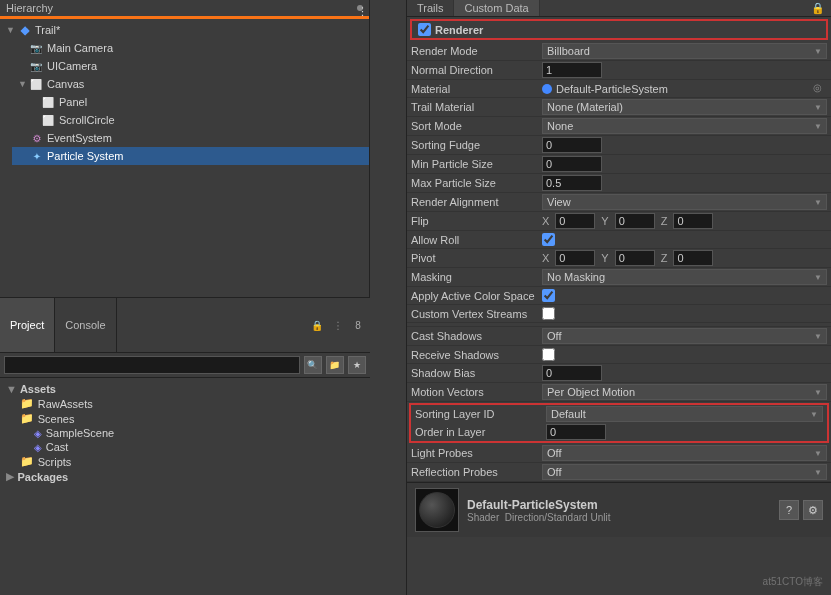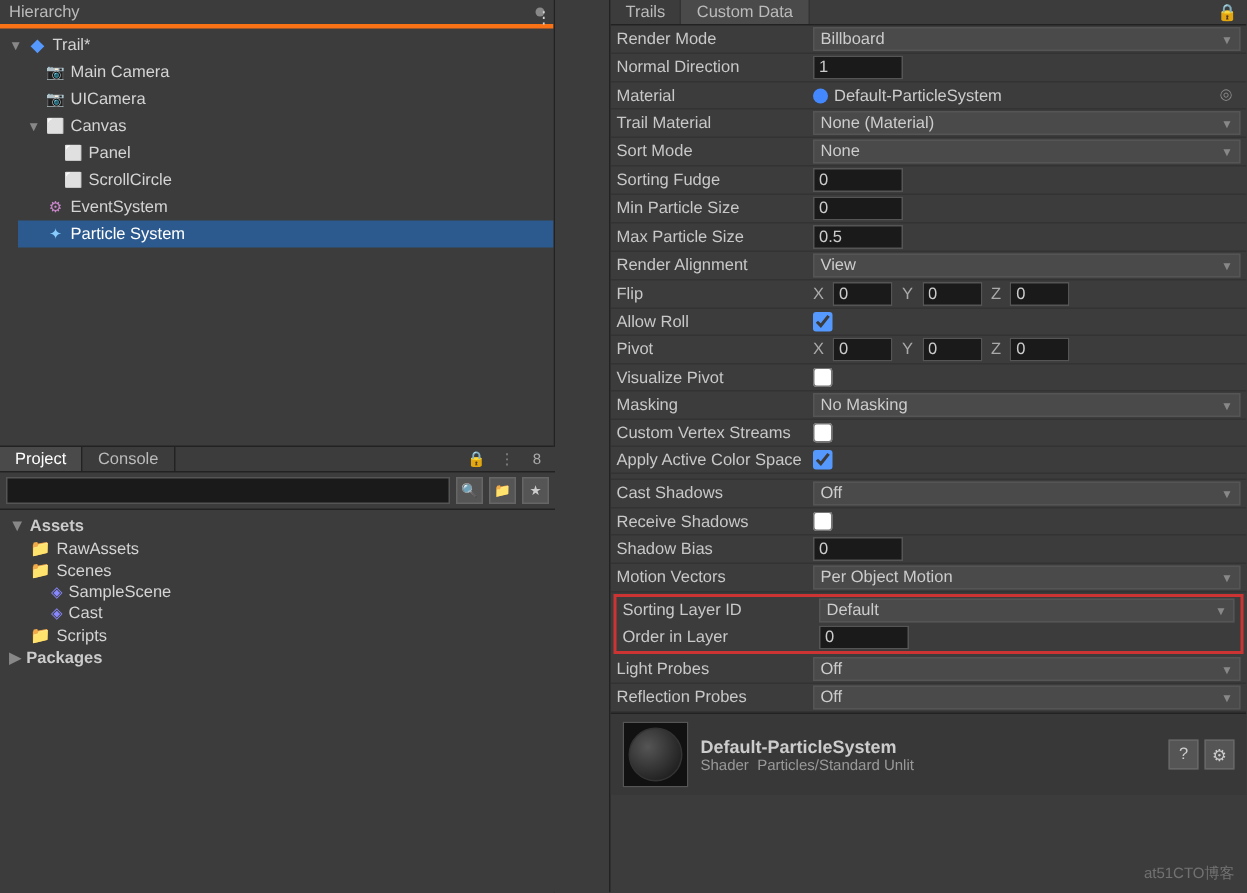--- a/index.html
+++ b/index.html
@@ -103,21 +103,21 @@
     }
 
     .tabs-bar {
       display: flex;
       background: #3c3c3c;
       border-bottom: 1px solid #222;
       align-items: center;
     }
 
     .tab {
-      padding: 2px 10px;
+      padding: 21px 10px;
       font-size: 11px;
       color: #bbb;
       cursor: pointer;
       border-right: 1px solid #222;
     }
 
     .tab.active {
       background: #4a4a4a;
       color: #fff;
     }
@@ -539,20 +539,24 @@
   </div>
 
   <div class="right-panel">
 
     <div class="trails-tabs">
       <div class="trail-tab">Trails</div>
       <div class="trail-tab active">Custom Data</div>
       <div class="lock-icon">🔒</div>
     </div>
 
+    <div style="border: 2px solid #cc3333; margin: 2px 3px; display:flex; align-items:center; padding: 2px 6px; background:#3c3c3c;">
+      <input type="checkbox" class="checkbox-input" checked="" style="">
+      <span style="margin-left:4px; font-size:11px; color:#ccc; font-weight:bold;">Renderer</span>
+    </div>
 
     <div class="inspector-row">
       <span class="row-label">Render Mode</span>
       <div class="dropdown-btn">
         <span>Billboard</span>
         <span class="dropdown-arrow">▼</span>
       </div>
     </div>
 
     <div class="inspector-row">
@@ -630,41 +634,37 @@
       <div class="xyz-row">
         <span class="xyz-label">X</span>
         <input class="xyz-input" type="text" value="0" style="">
         <span class="xyz-label">Y</span>
         <input class="xyz-input" type="text" value="0" style="">
         <span class="xyz-label">Z</span>
         <input class="xyz-input" type="text" value="0" style="">
       </div>
     </div>
 
-    <div class="inspector-row">
-      <span class="row-label">Visualize Pivot</span>
-      <input type="checkbox" class="checkbox-input" style="">
-    </div>
 
     <div class="inspector-row">
       <span class="row-label">Masking</span>
       <div class="dropdown-btn">
         <span>No Masking</span>
         <span class="dropdown-arrow">▼</span>
       </div>
+    </div>
+
+    <div class="inspector-row">
+      <span class="row-label">Apply Active Color Space</span>
+      <input type="checkbox" class="checkbox-input" checked="" style="">
     </div>
 
     <div class="inspector-row">
       <span class="row-label">Custom Vertex Streams</span>
       <input type="checkbox" class="checkbox-input" style="">
-    </div>
-
-    <div class="inspector-row">
-      <span class="row-label">Apply Active Color Space</span>
-      <input type="checkbox" class="checkbox-input" checked="" style="">
     </div>
 
     <div style="height:4px; border-bottom:1px solid #333;"></div>
 
     <div class="inspector-row">
       <span class="row-label">Cast Shadows</span>
       <div class="dropdown-btn">
         <span>Off</span>
         <span class="dropdown-arrow">▼</span>
       </div>
@@ -718,21 +718,21 @@
       </div>
     </div>
 
     <div class="bottom-info-bar">
       <div class="material-preview">
         <div class="material-sphere"></div>
       </div>
       <div class="material-info">
         <div class="material-title">Default-ParticleSystem</div>
         <div class="material-shader">
-          Shader &nbsp;<span>Particles/Standard Unlit</span>
+          Shader &nbsp;<span>Direction/Standard Unlit</span>
         </div>
       </div>
       <div class="material-actions">
         <div class="action-btn">?</div>
         <div class="action-btn">⚙</div>
       </div>
     </div>
   </div>
 </div>
 

